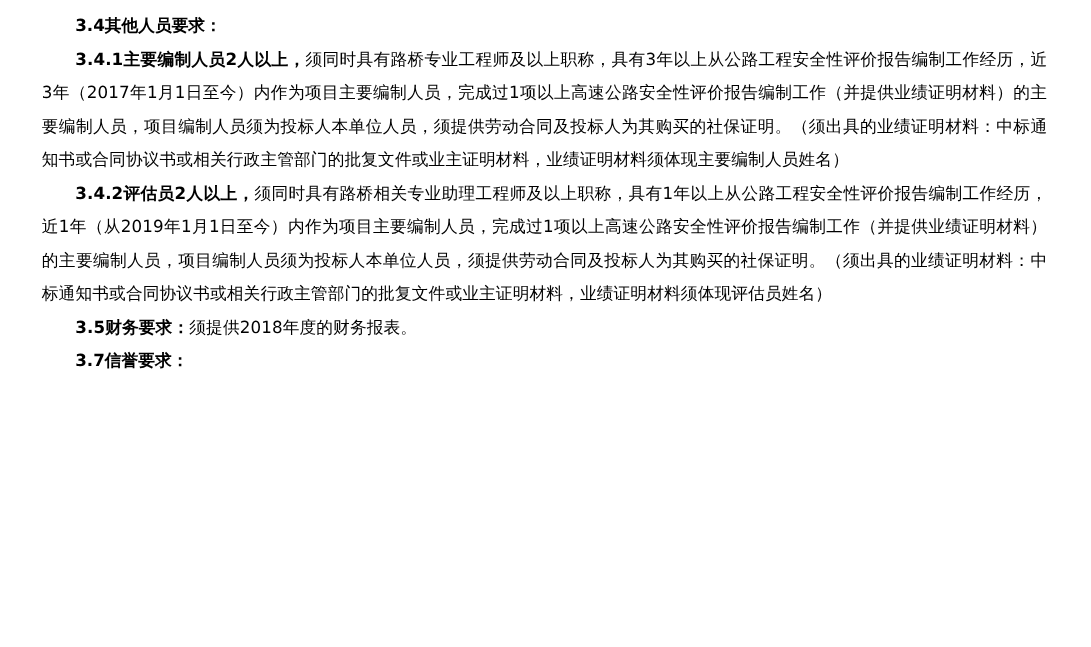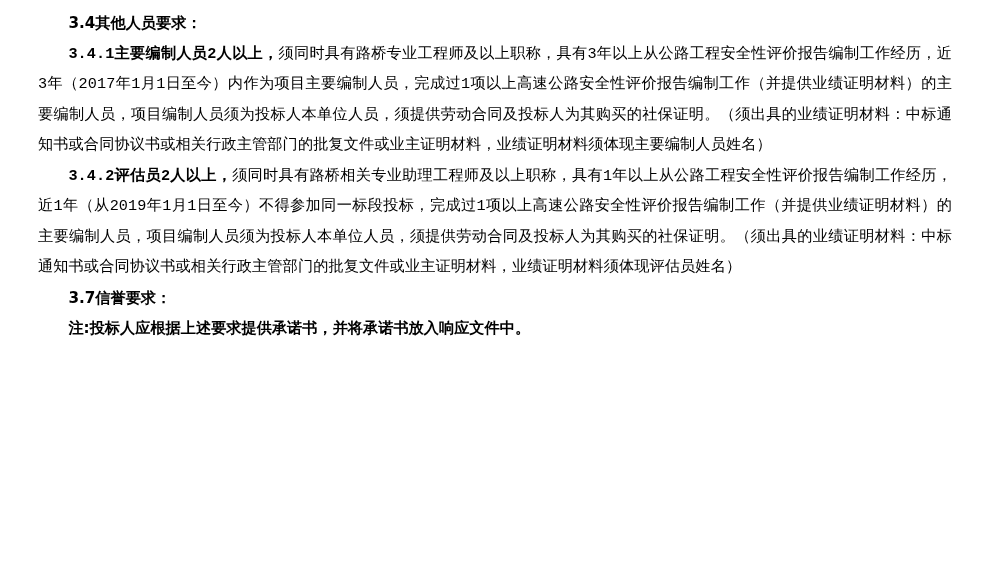--- a/index.html
+++ b/index.html
@@ -20,21 +20,20 @@
     box-sizing: border-box;
     padding: 8px 40px 0 38px;
   }
   .para {
     font-size: 15.2px;
     line-height: 30.5px;
     text-align: justify;
     text-justify: inter-ideograph;
     margin: 0;
     letter-spacing: 0.1px;
-    font-family: Liberation Mono, monospace;
   }
   .indent {
     text-indent: 2em;
   }
   .heading {
     font-size: 15.2px;
     line-height: 30.5px;
     text-indent: 2em;
     margin: 0;
   }
@@ -49,29 +48,29 @@
 
   <p class="heading">
     <span class="run-bold">3.4其他人员要求：</span>
   </p>
 
   <p class="para indent">
     <span class="run-bold">3.4.1主要编制人员2人以上，</span><span>须同时具有路桥专业工程师及以上职称，具有3年以上从公路工程安全性评价报告编制工作经历，近3年（2017年1月1日至今）内作为项目主要编制人员，完成过1项以上高速公路安全性评价报告编制工作（并提供业绩证明材料）的主要编制人员，项目编制人员须为投标人本单位人员，须提供劳动合同及投标人为其购买的社保证明。（须出具的业绩证明材料：中标通知书或合同协议书或相关行政主管部门的批复文件或业主证明材料，业绩证明材料须体现主要编制人员姓名）</span>
   </p>
 
   <p class="para indent">
-    <span class="run-bold">3.4.2评估员2人以上，</span><span>须同时具有路桥相关专业助理工程师及以上职称，具有1年以上从公路工程安全性评价报告编制工作经历，近1年（从2019年1月1日至今）不得参加同一标段投标，完成过1项以上高速公路安全性评价报告编制工作（并提供业绩证明材料）的主要编制人员，项目编制人员须为投标人本单位人员，须提供劳动合同及投标人为其购买的社保证明。（须出具的业绩证明材料：中标通知书或合同协议书或相关行政主管部门的批复文件或业主证明材料，业绩证明材料须体现评估员姓名）</span>
+    <span class="run-bold">3.4.2评估员2人以上，</span><span>须同时具有路桥相关专业助理工程师及以上职称，具有1年以上从公路工程安全性评价报告编制工作经历，近1年（从2019年1月1日至今）内作为项目主要编制人员，完成过1项以上高速公路安全性评价报告编制工作（并提供业绩证明材料）的主要编制人员，项目编制人员须为投标人本单位人员，须提供劳动合同及投标人为其购买的社保证明。（须出具的业绩证明材料：中标通知书或合同协议书或相关行政主管部门的批复文件或业主证明材料，业绩证明材料须体现评估员姓名）</span>
   </p>
 
+  <p class="para indent">
+    <span class="run-bold">3.5财务要求：</span><span>须提供2018年度的财务报表。</span>
+  </p>
 
 
   <p class="heading">
     <span class="run-bold">3.7信誉要求：</span>
   </p>
 
 
-  <p class="heading">
-    <span class="run-bold">注:投标人应根据上述要求提供承诺书，并将承诺书放入响应文件中。</span>
-  </p>
 
 
 
 </div>
 
 </body></html>

